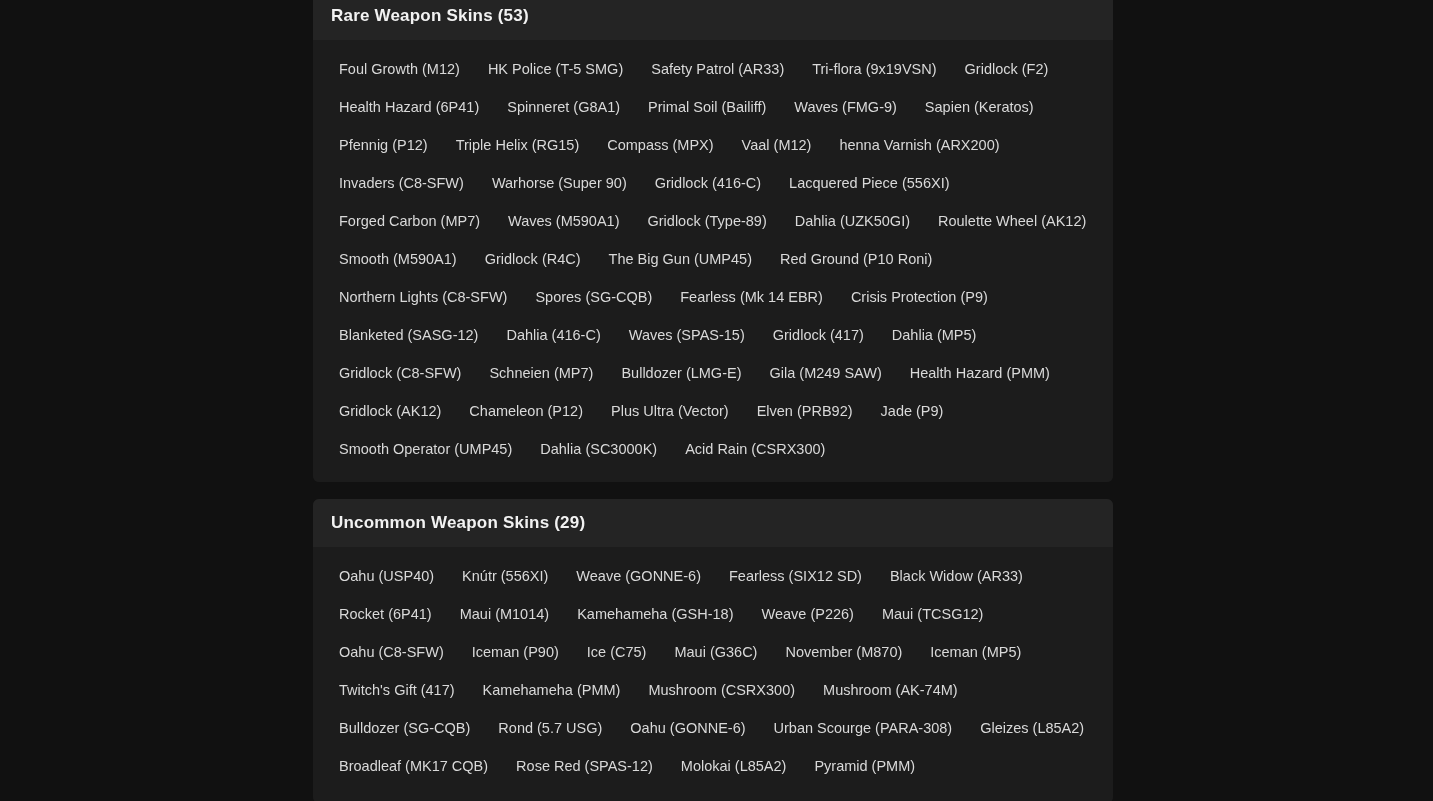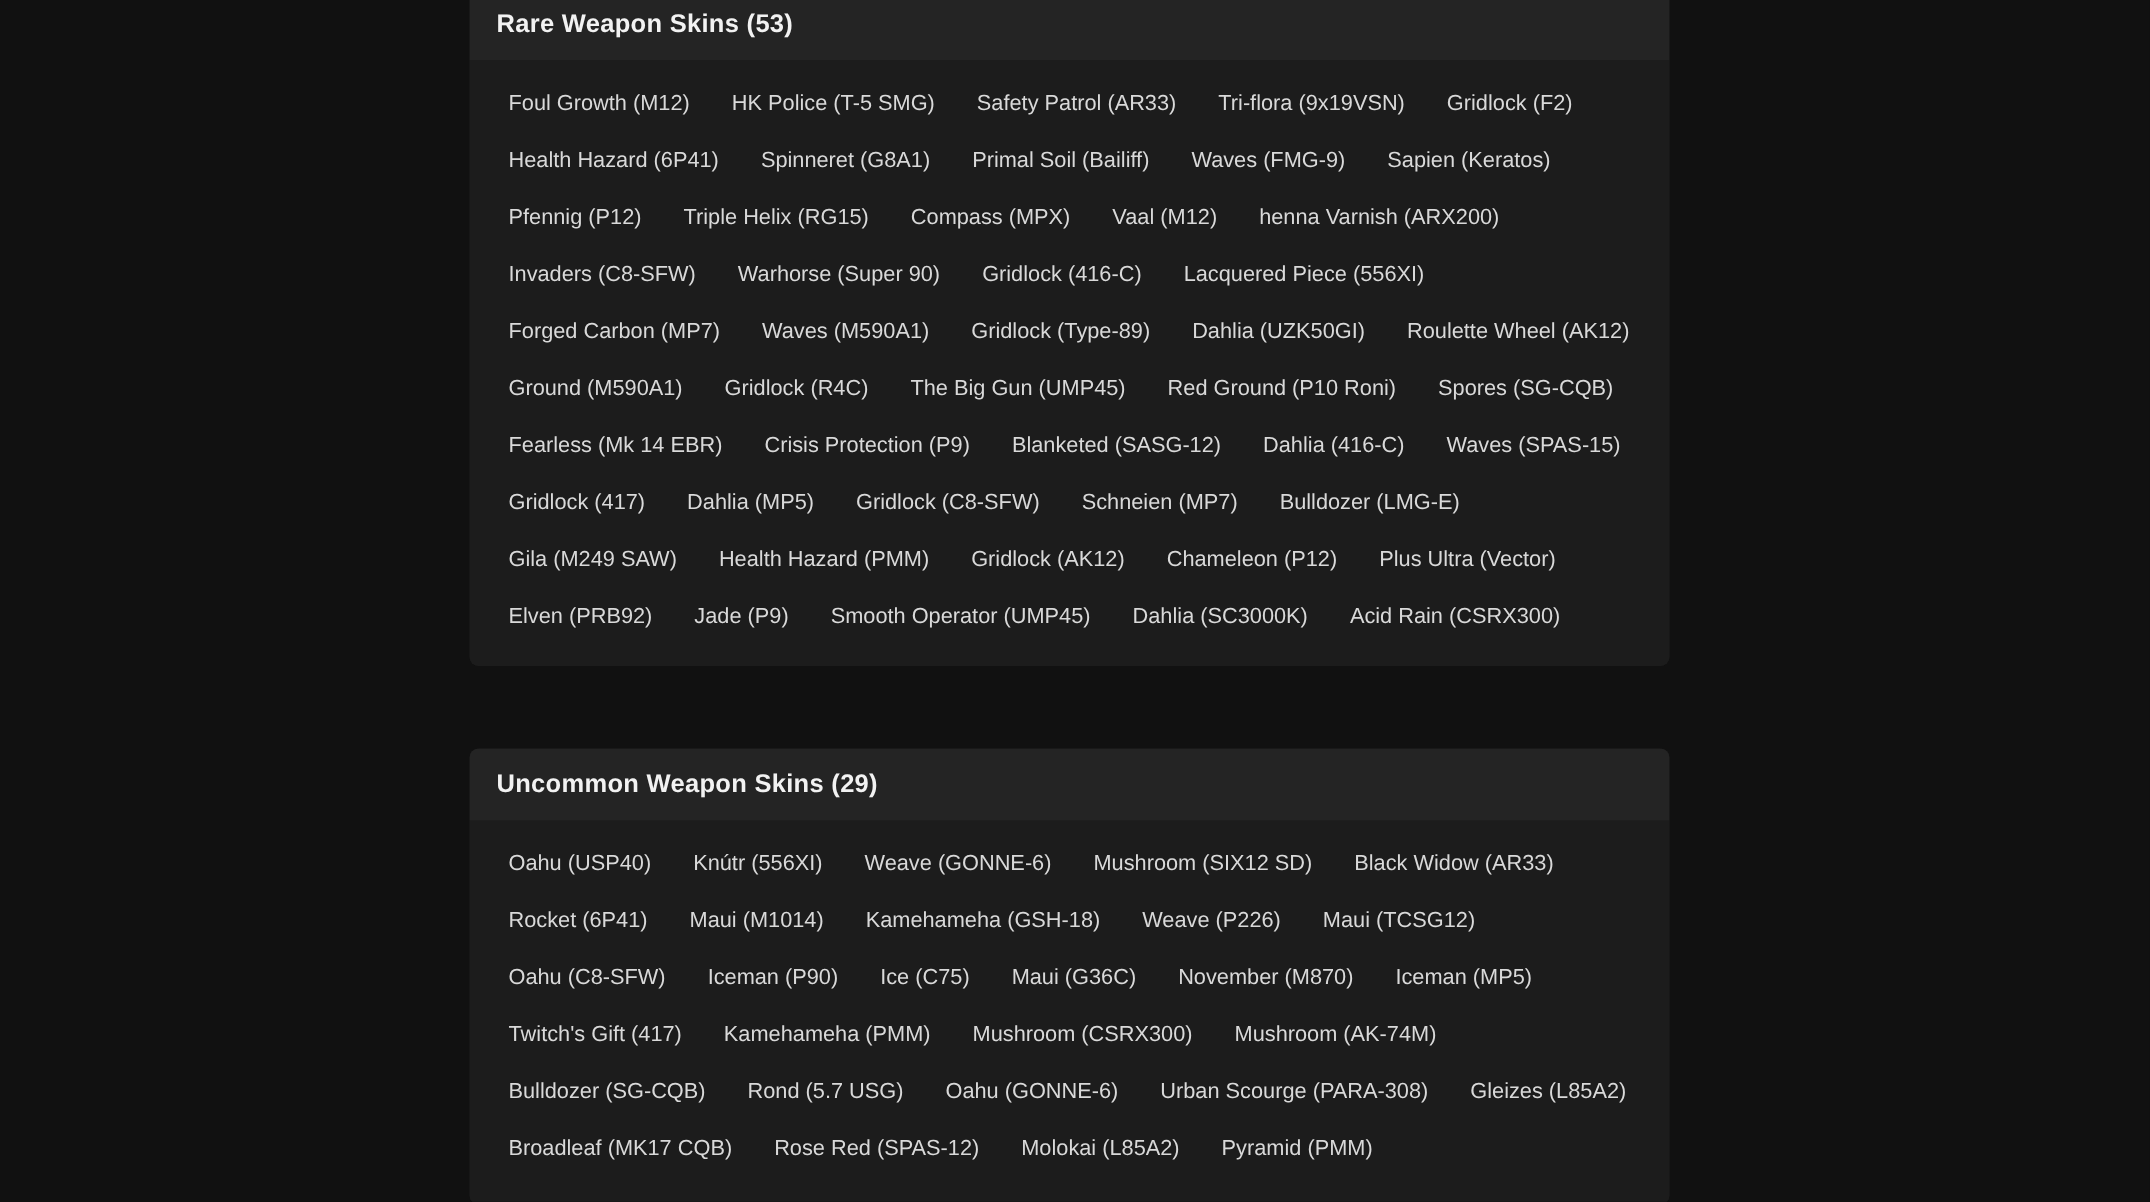--- a/index.html
+++ b/index.html
@@ -85,24 +85,25 @@
           <span class="chip">henna Varnish (ARX200)</span>
           <span class="chip">Invaders (C8-SFW)</span>
           <span class="chip">Warhorse (Super 90)</span>
           <span class="chip">Gridlock (416-C)</span>
           <span class="chip">Lacquered Piece (556XI)</span>
           <span class="chip">Forged Carbon (MP7)</span>
           <span class="chip">Waves (M590A1)</span>
           <span class="chip">Gridlock (Type-89)</span>
           <span class="chip">Dahlia (UZK50GI)</span>
           <span class="chip">Roulette Wheel (AK12)</span>
-          <span class="chip">Ground (M590A1)</span>
+          <span class="chip">Smooth (M590A1)</span>
           <span class="chip">Gridlock (R4C)</span>
           <span class="chip">The Big Gun (UMP45)</span>
           <span class="chip">Red Ground (P10 Roni)</span>
+          <span class="chip">Northern Lights (C8-SFW)</span>
           <span class="chip">Spores (SG-CQB)</span>
           <span class="chip">Fearless (Mk 14 EBR)</span>
           <span class="chip">Crisis Protection (P9)</span>
           <span class="chip">Blanketed (SASG-12)</span>
           <span class="chip">Dahlia (416-C)</span>
           <span class="chip">Waves (SPAS-15)</span>
           <span class="chip">Gridlock (417)</span>
           <span class="chip">Dahlia (MP5)</span>
           <span class="chip">Gridlock (C8-SFW)</span>
           <span class="chip">Schneien (MP7)</span>
@@ -121,21 +122,21 @@
     </div>
   </section>
 
   <section class="panel" id="panel-uncommon">
     <div class="panel-header">Uncommon Weapon Skins (29)</div>
     <div class="panel-body">
       <div class="chip-row">
           <span class="chip">Oahu (USP40)</span>
           <span class="chip">Knútr (556XI)</span>
           <span class="chip">Weave (GONNE-6)</span>
-          <span class="chip">Mushroom (SIX12 SD)</span>
+          <span class="chip">Fearless (SIX12 SD)</span>
           <span class="chip">Black Widow (AR33)</span>
           <span class="chip">Rocket (6P41)</span>
           <span class="chip">Maui (M1014)</span>
           <span class="chip">Kamehameha (GSH-18)</span>
           <span class="chip">Weave (P226)</span>
           <span class="chip">Maui (TCSG12)</span>
           <span class="chip">Oahu (C8-SFW)</span>
           <span class="chip">Iceman (P90)</span>
           <span class="chip">Ice (C75)</span>
           <span class="chip">Maui (G36C)</span>

